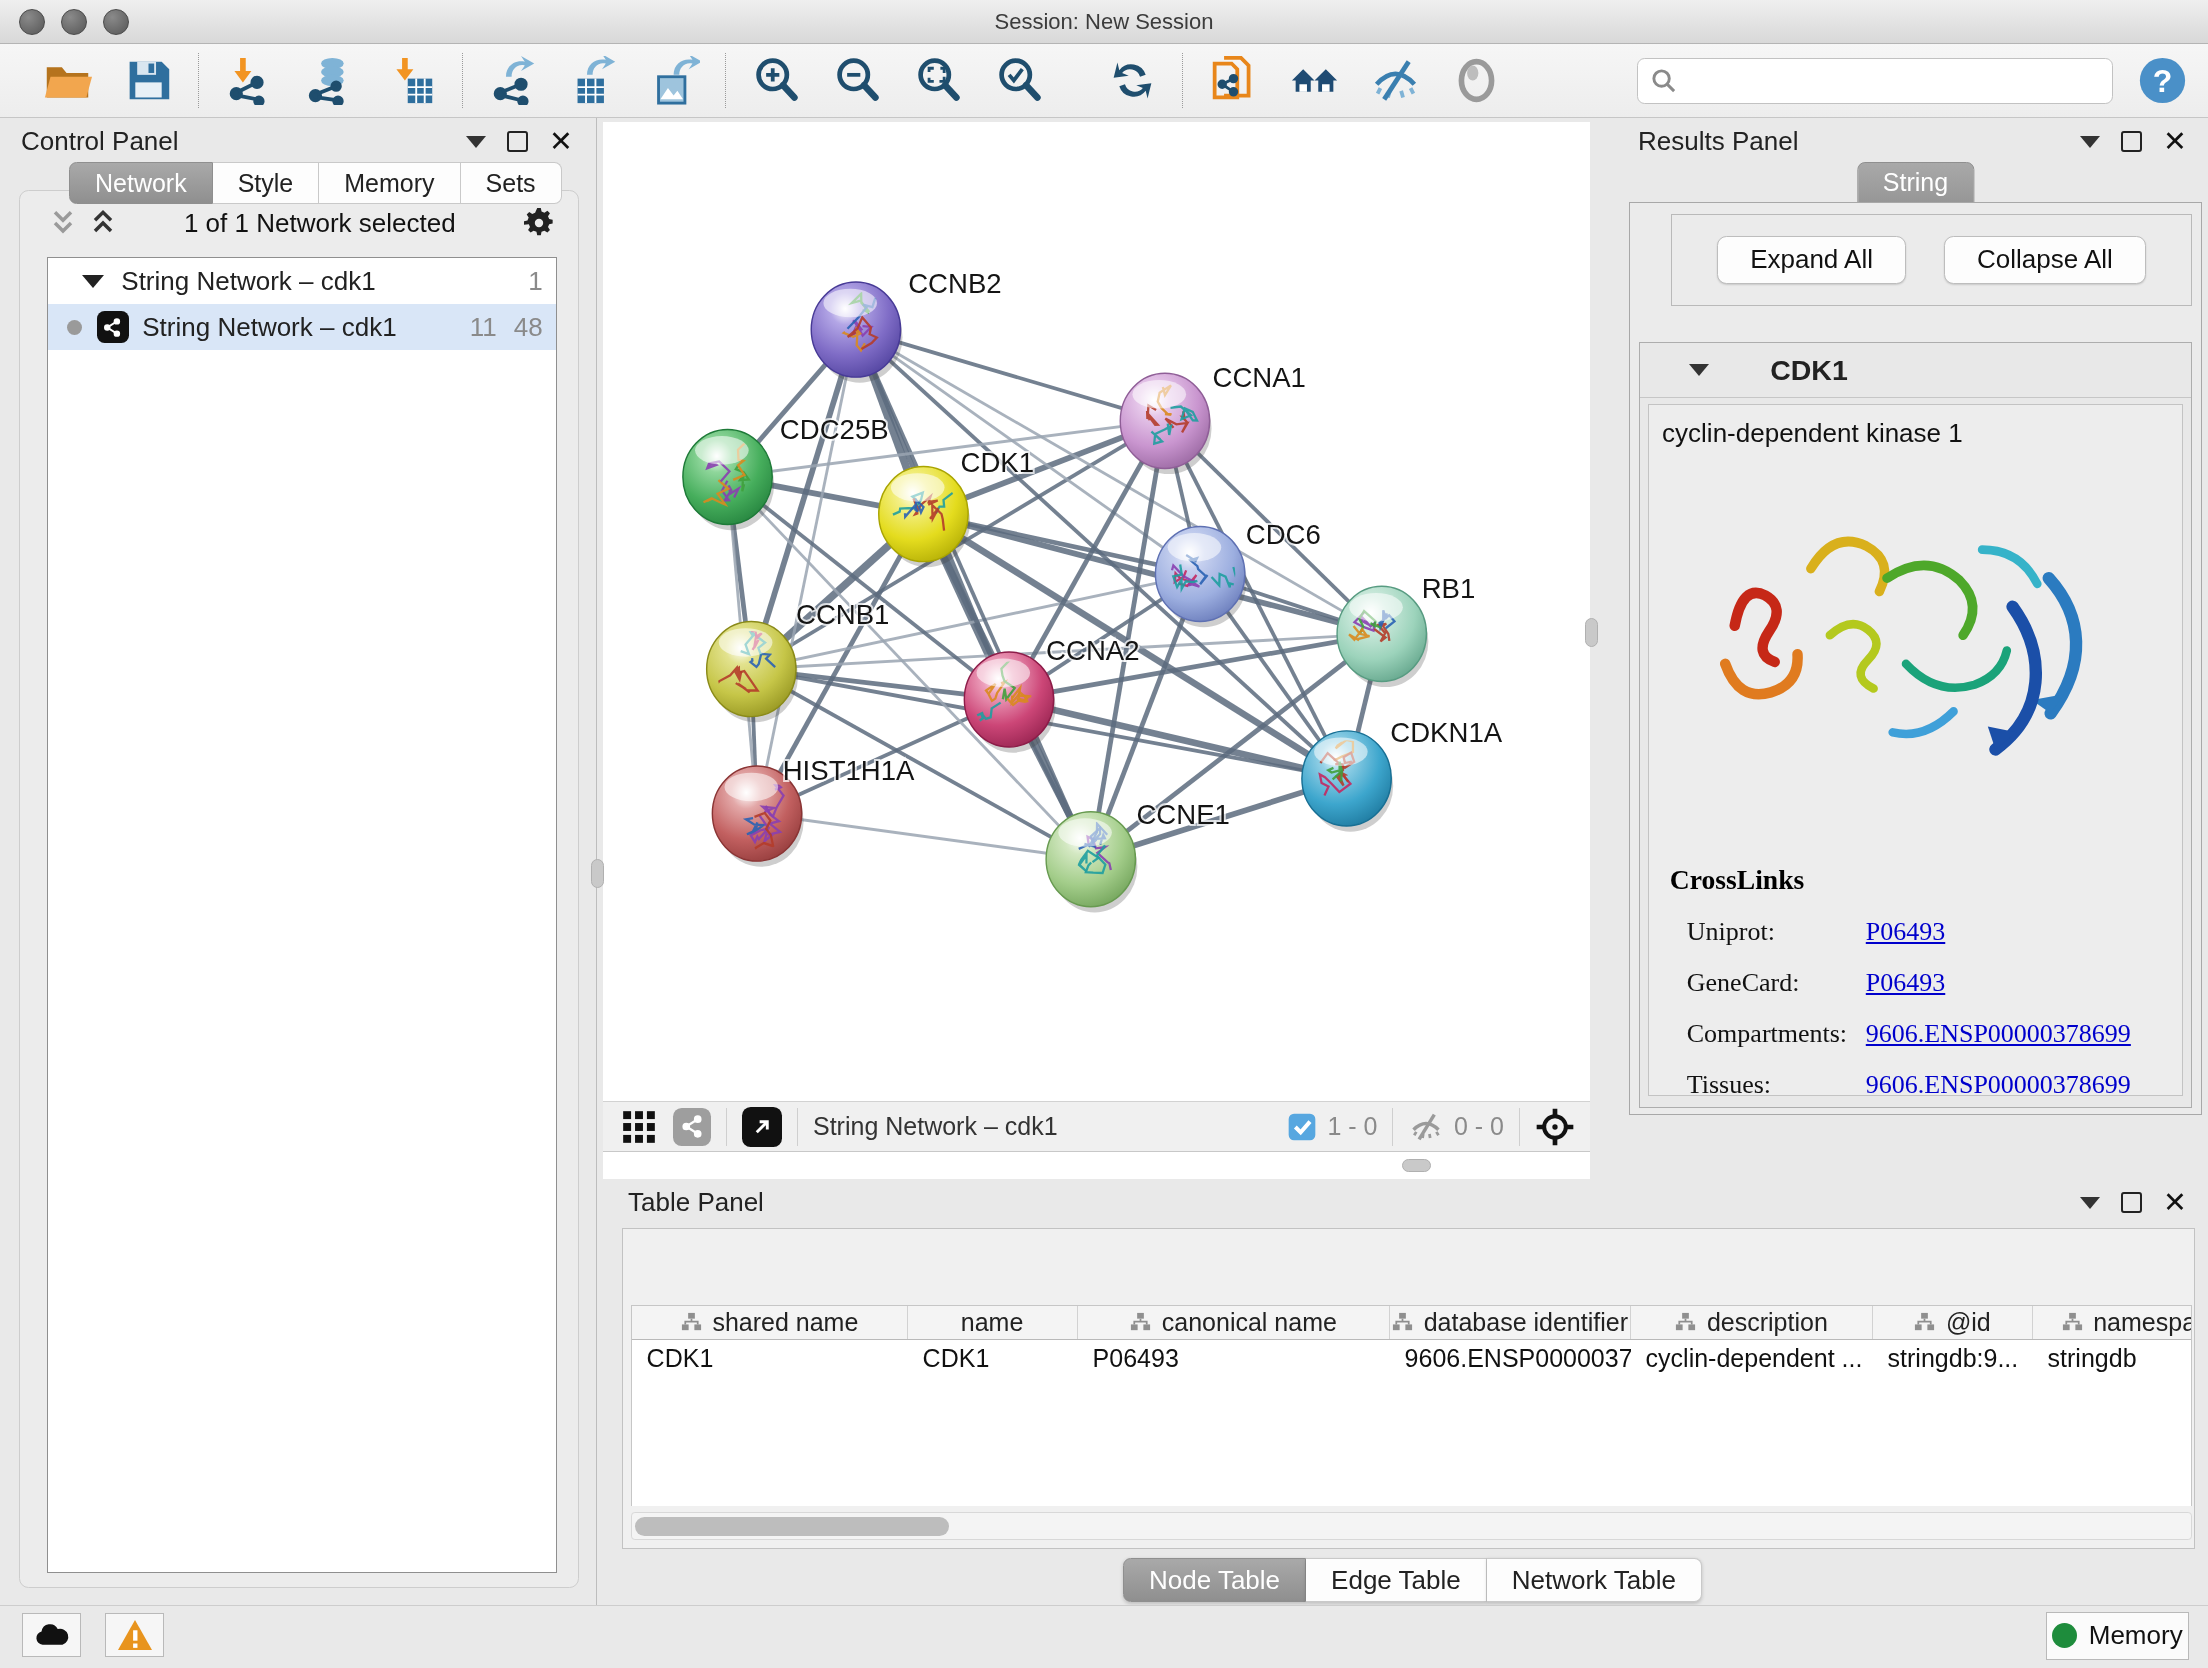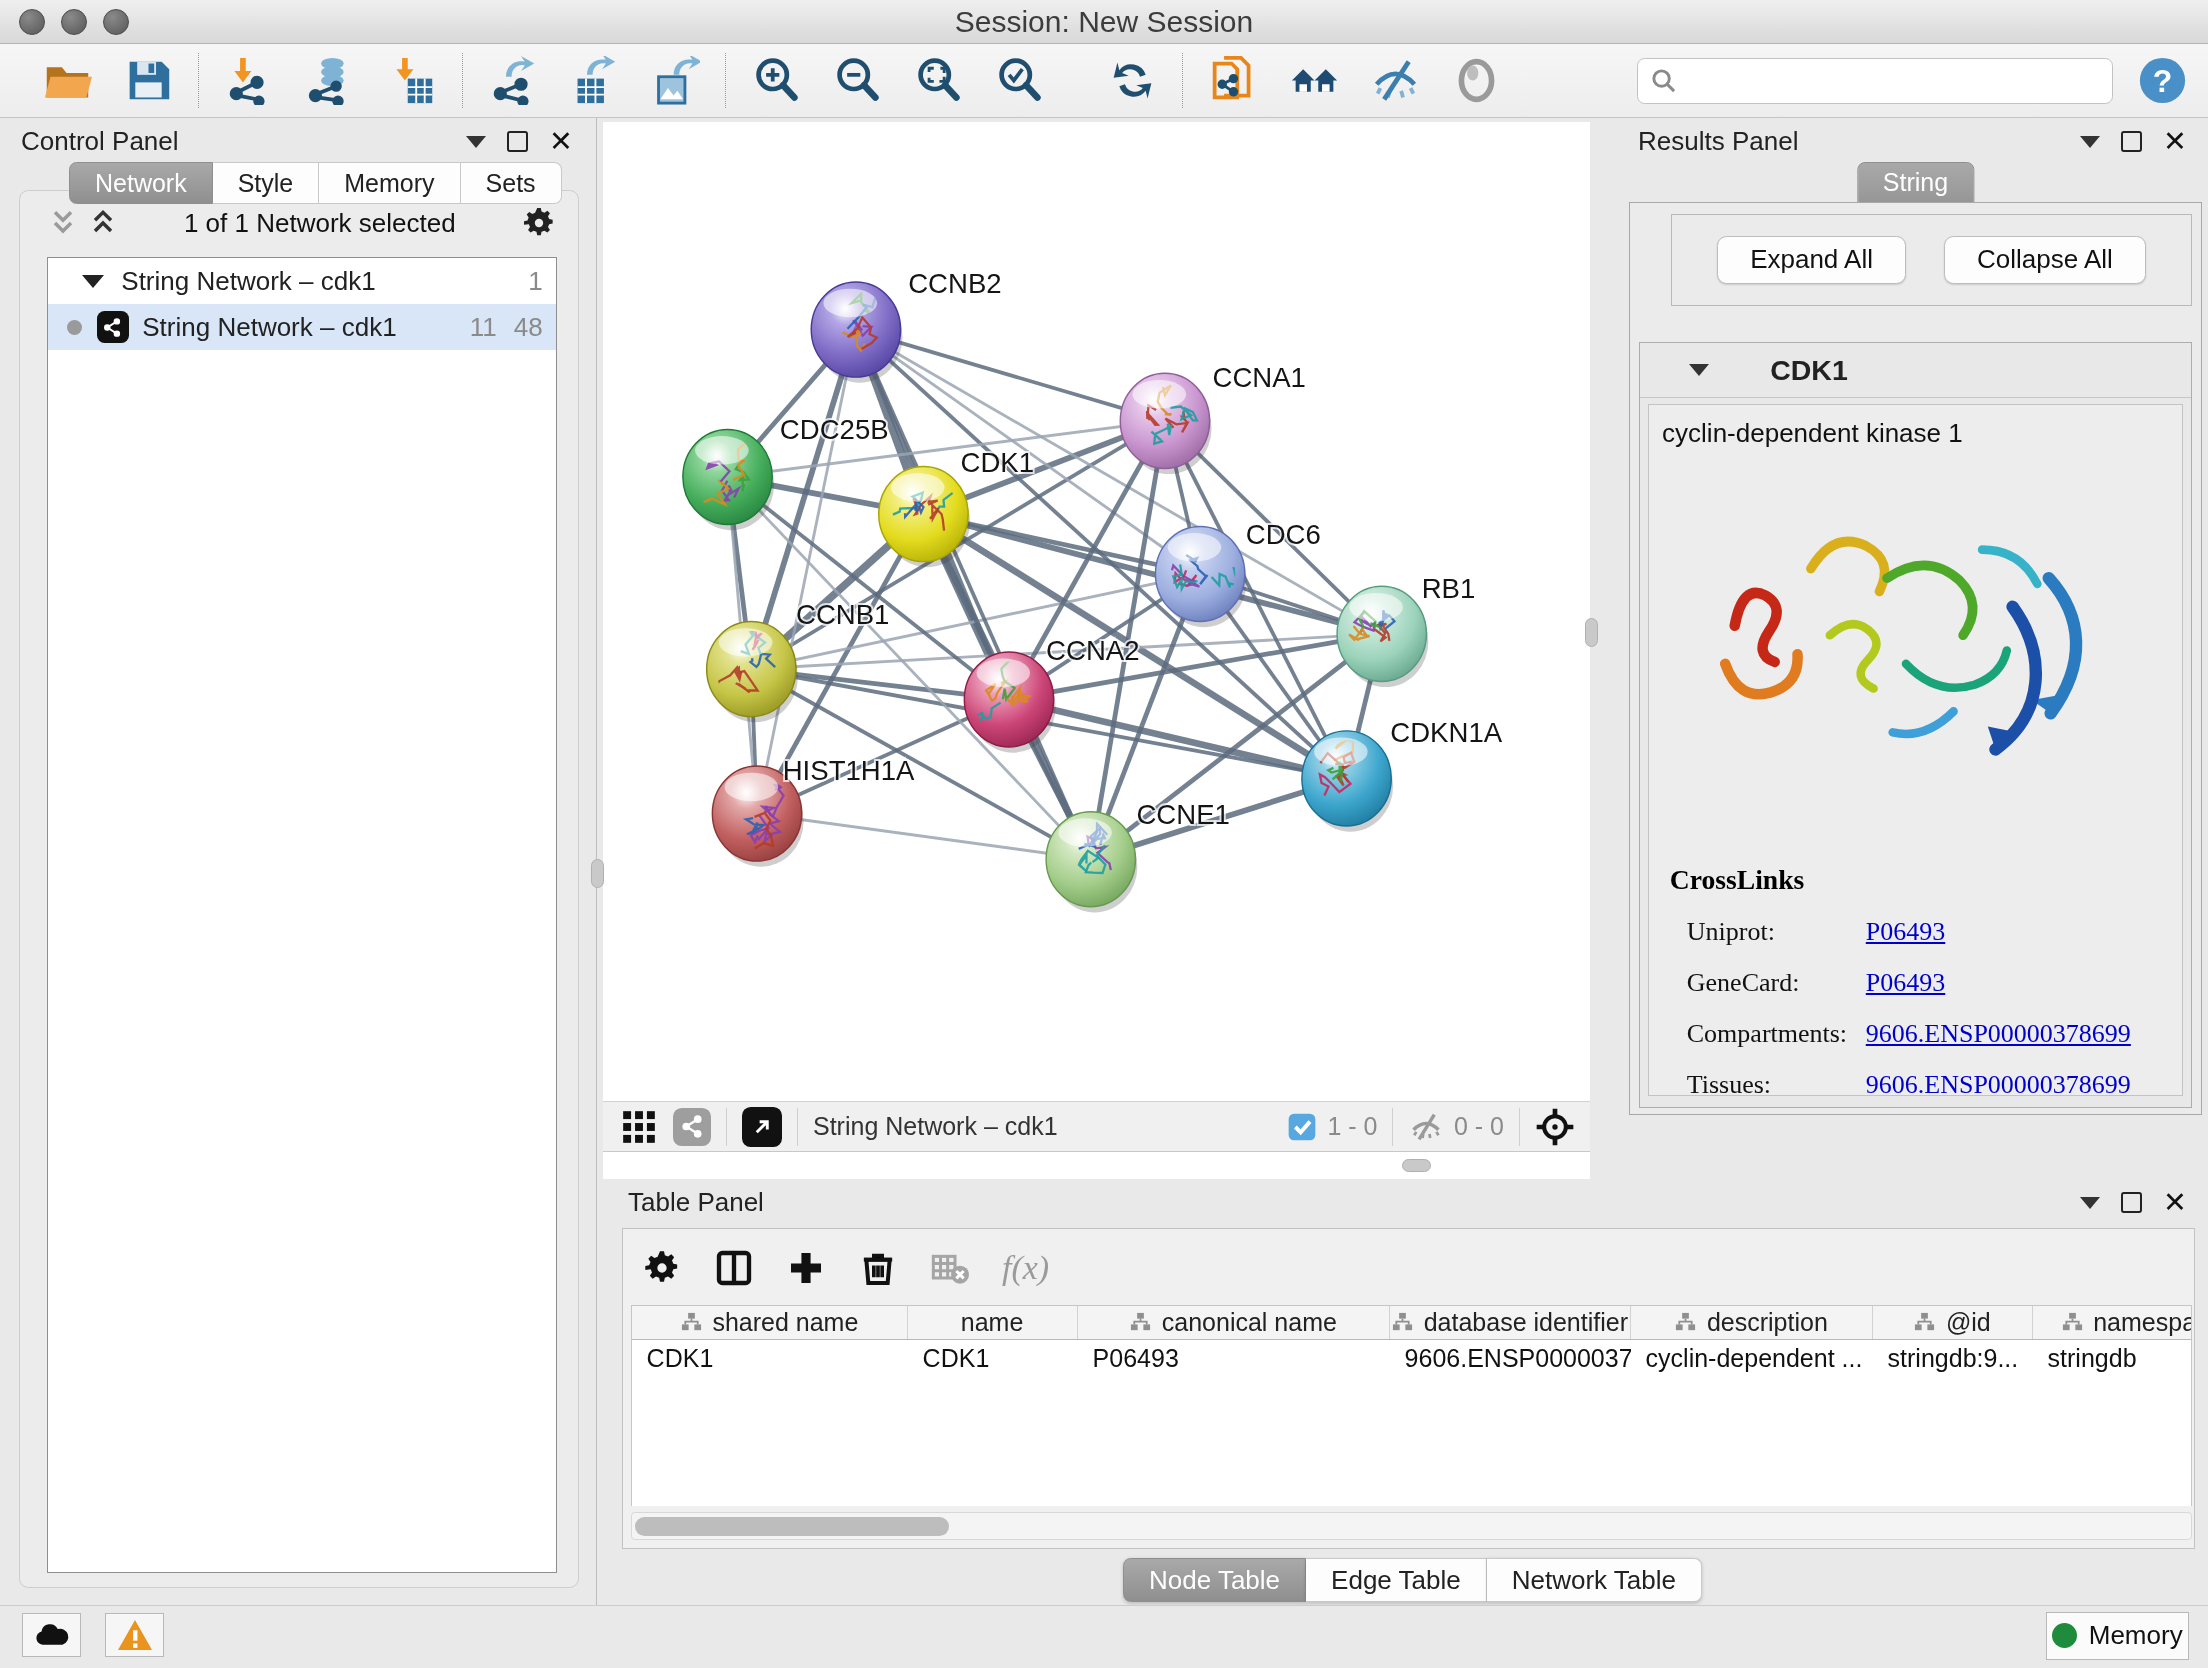--- a/index.html
+++ b/index.html
@@ -5,21 +5,21 @@
   html,body{margin:0;padding:0;background:#d0d0d0;}
   *{box-sizing:border-box;}
   .window{position:relative;width:2208px;height:1668px;background:#e9e9e9;overflow:hidden;
     font-family:"Liberation Sans",sans-serif;color:#222;}
   
   .titlebar{position:absolute;top:0;left:0;right:0;height:44px;
     background:linear-gradient(#efefef,#d8d8d8);border-bottom:1px solid #b4b4b4;}
   .tl{position:absolute;top:8.6px;width:26px;height:26px;border-radius:50%;
     background:radial-gradient(circle at 35% 30%,#8a8a8a,#565656);border:1px solid #4a4a4a;}
   .win-title{position:absolute;left:0;right:0;top:0;height:44px;line-height:44px;text-align:center;
-    font-size:30px;color:#3c3c3c;}
+    font-size:22px;color:#3c3c3c;}
   
   .toolbar{position:absolute;top:44px;left:0;right:0;height:74px;background:linear-gradient(#f6f6f6,#ededed);
     border-bottom:1px solid #c6c6c6;display:flex;align-items:center;padding-left:42px;}
   .tb-icon{width:51px;height:51px;margin-right:30px;flex:0 0 auto;display:flex;align-items:center;justify-content:center;}
   .tb-icon svg{width:49px;height:49px;}
   .tb-sep{height:55px;border-left:1.9px dotted #9a9a9a;margin:0 25px 0 -5.7px;flex:0 0 auto;}
   .tb-gap{width:32px;flex:0 0 auto;}
   .searchwrap{margin-left:auto;margin-right:25px;position:relative;flex:0 0 auto;}
   .searchwrap input{width:476px;height:46px;border:1.9px solid #c2c2c2;border-radius:7.6px;background:#fff;
     font-size:25px;padding:0 11.4px 0 49px;outline:none;color:#333;font-family:"Liberation Sans",sans-serif;}
@@ -774,45 +774,20 @@
   </div>
 
   <div class="table-panel">
     <div class="tp-title panel-title">Table Panel</div>
     <div class="panel-ctrls" style="right:21px;top:13.3px;">
       <div class="caret-down"></div>
       <div class="float-box"></div>
       <div class="close-x">✕</div>
     </div>
     <div class="tp-card">
-      <div class="tp-toolbar">
-        <svg viewBox="0 0 24 24">
-            <path fill="#111" fill-rule="evenodd" d="M10.8 2h2.4l.5 2.3 1.9.8 2-1.3 1.7 1.7-1.3 2 .8 1.9 2.3.5v2.4l-2.3.5-.8 1.9 1.3 2-1.7 1.7-2-1.3-1.9.8-.5 2.3h-2.4l-.5-2.3-1.9-.8-2 1.3-1.7-1.7 1.3-2-.8-1.9L2 13.2v-2.4l2.3-.5.8-1.9-1.3-2L5.5 4.7l2 1.3 1.9-.8zM12 9.2a2.8 2.8 0 1 0 0 5.6 2.8 2.8 0 0 0 0-5.6z"></path>
-          </svg>
-        <svg viewBox="0 0 24 24">
-            <rect x="3" y="3" width="18" height="18" rx="2" fill="none" stroke="#111" stroke-width="2.6"></rect>
-            <path d="M12 3v18" stroke="#111" stroke-width="2.6"></path>
-          </svg>
-        <svg viewBox="0 0 24 24">
-            <path d="M12 3v18M3 12h18" stroke="#111" stroke-width="5.5"></path>
-          </svg>
-        <svg viewBox="0 0 24 24">
-            <path d="M5 7h14l-1.2 14H6.2z" fill="none" stroke="#111" stroke-width="2.4"></path>
-            <path d="M3.5 7h17M9.5 7V4.5h5V7M9.5 10.5v7M14.5 10.5v7M12 10.5v7" stroke="#111" stroke-width="2.2"></path>
-          </svg>
-        <svg viewBox="0 0 24 24">
-            <g stroke="#a5a5a5" stroke-width="1.8" fill="none">
-              <rect x="2" y="5" width="13" height="13"></rect>
-              <path d="M2 9.3h13M2 13.6h13M6.3 5v13M10.6 5v13"></path>
-            </g>
-            <circle cx="18" cy="16" r="5.4" fill="#a5a5a5"></circle>
-            <path d="M15.8 13.8l4.4 4.4M20.2 13.8l-4.4 4.4" stroke="#fff" stroke-width="1.8"></path>
-          </svg>
-        <span class="fx">f(x)</span>
-      </div>
       <div class="tbl">
         <div class="tbl-head" id="tbl-head">
             <div class="th" style="width: 276px;">
               <svg viewBox="0 0 24 24">
                 <g fill="#8f8f8f">
                   <rect x="8.5" y="2" width="7" height="6"></rect>
                   <rect x="2" y="14" width="7" height="6"></rect>
                   <rect x="15" y="14" width="7" height="6"></rect>
                 </g>
                 <path d="M12 8v3M5.5 14v-3h13v3" fill="none" stroke="#8f8f8f" stroke-width="1.8"></path>

